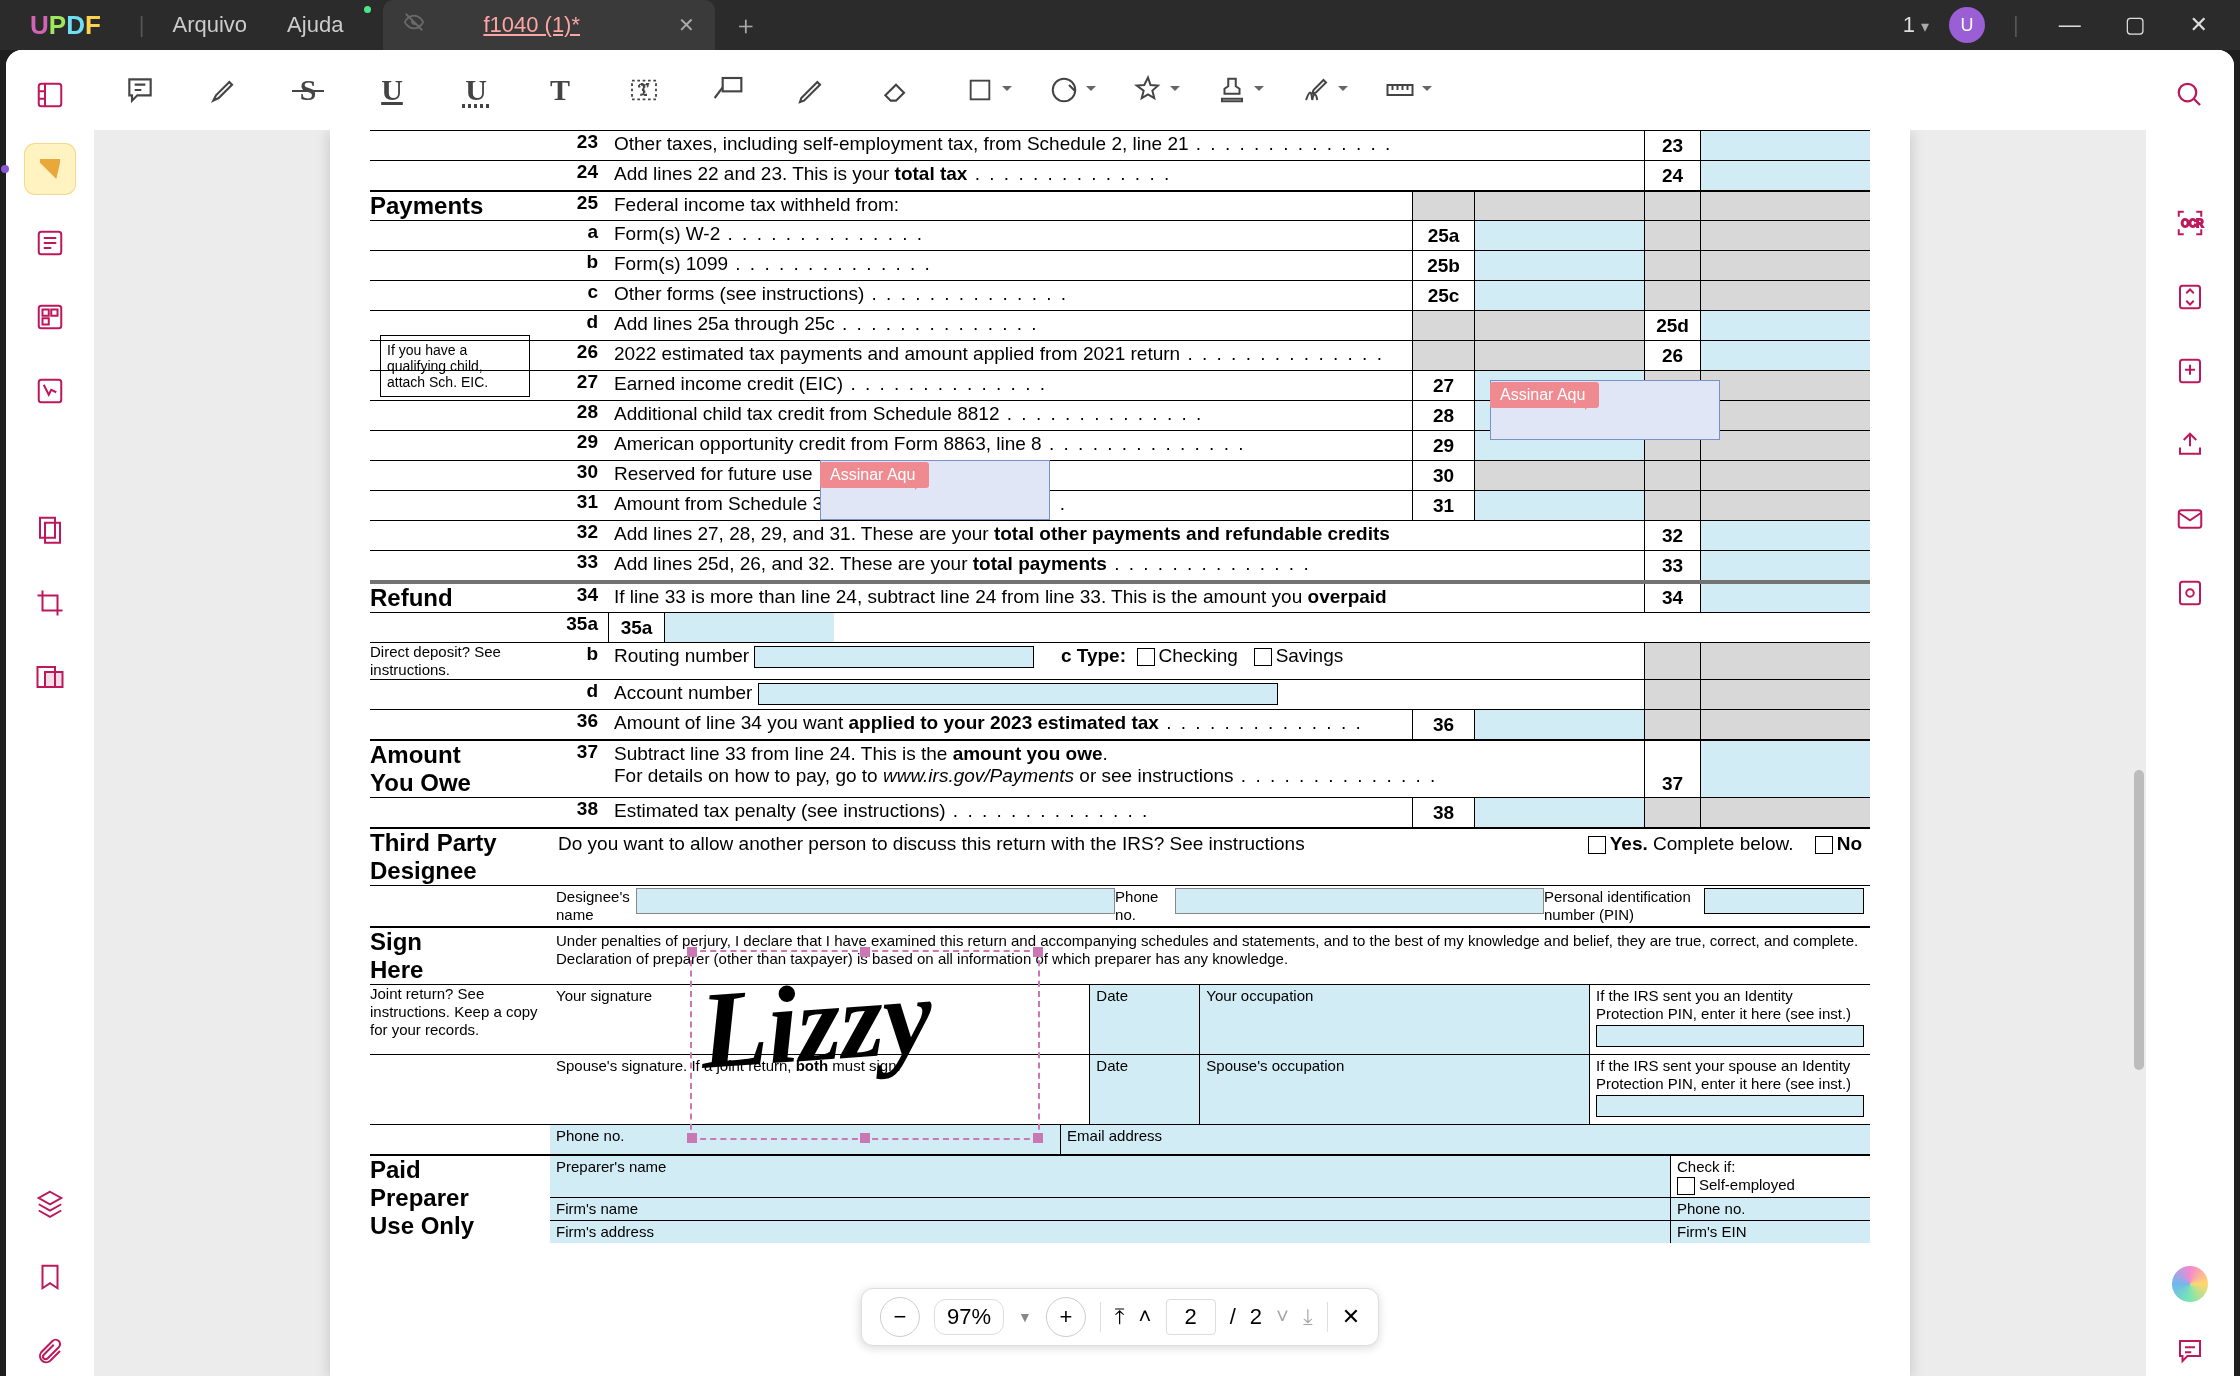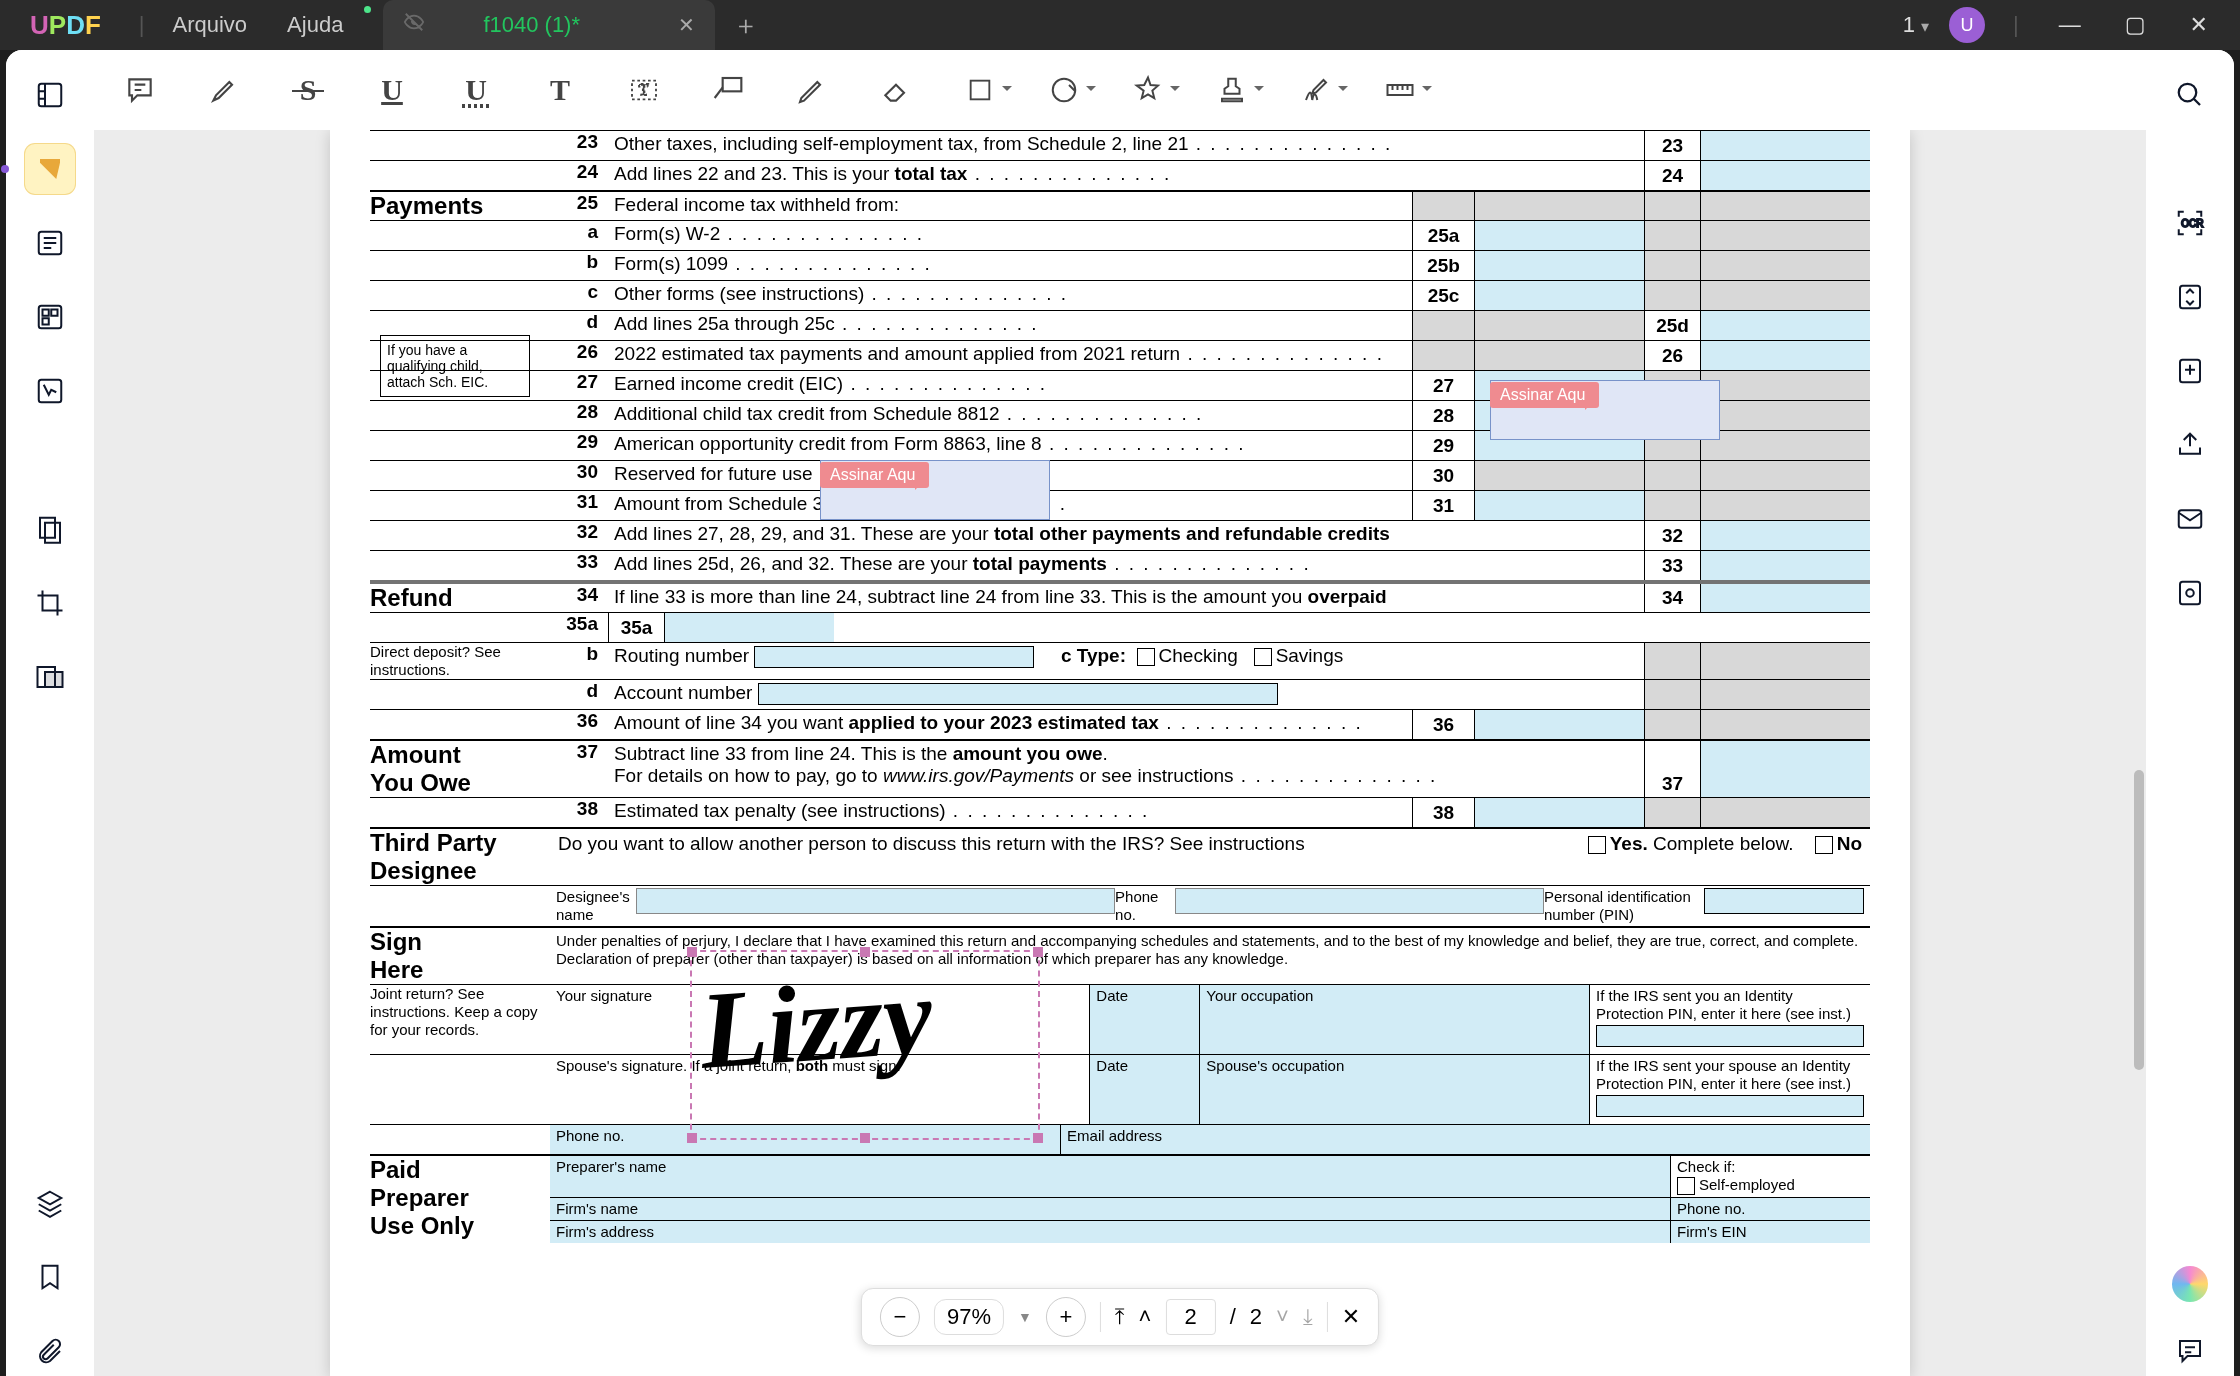--- a/index.html
+++ b/index.html
@@ -35,21 +35,21 @@
   background: #3a3a3a;
   height: 100%;
   display:flex;
   align-items:center;
   padding: 0 20px;
   gap: 18px;
   border-top-left-radius: 10px;
   border-top-right-radius: 10px;
 }
 .tab-eye { opacity:.5; }
-.tab-title { color: #22c55e; padding:0 80px 0 40px; }
+.tab-title { color: #fca5a5; padding:0 80px 0 40px;text-decoration:underline; }
 .tab-close { color:#aaa; font-size:20px; cursor:pointer; }
 .tab-add { padding:0 18px; color:#aaa; font-size:26px; cursor:pointer; }
 .tb-right { margin-left:auto; display:flex; align-items:center; gap:20px; padding-right:20px; }
 .page-ind { font-size:22px; color:#ddd; }
 .avatar { width:36px; height:36px; border-radius:50%; background:#9b5fd5; color:#fff; display:flex; align-items:center; justify-content:center; font-size:18px; }
 .win-btn { color:#ddd; font-size:22px; padding:0 12px; cursor:pointer; }
 
 
 .main {
   display:flex;
@@ -68,21 +68,21 @@
   padding-top:20px;
   gap:24px;
 }
 .sidebar-left { border-top-left-radius:16px; }
 .sidebar-right { border-top-right-radius:16px; }
 .sb-icon {
   width:50px; height:50px;
   display:flex; align-items:center; justify-content:center;
   border-radius:10px;
   cursor:pointer;
-  color:#0f172a;
+  color:#be185d;
 }
 .sb-icon.active { background:#fff3c2; color:#e8a83a; box-shadow:0 0 0 1px #f5d98a; position:relative;}
 .sb-icon.active::before { content:''; position:absolute; left:-24px; width:8px; height:8px; border-radius:50%; background:#8658d6;}
 .sb-spacer { flex:1; }
 .sb-icon svg { width:30px; height:30px; }
 .ai-dot { width:36px;height:36px;border-radius:50%; background:conic-gradient(#f589d2,#ffd86c,#79e6b1,#6fb7f0,#f589d2);}
 
 .center {
   flex:1;
   display:flex;

